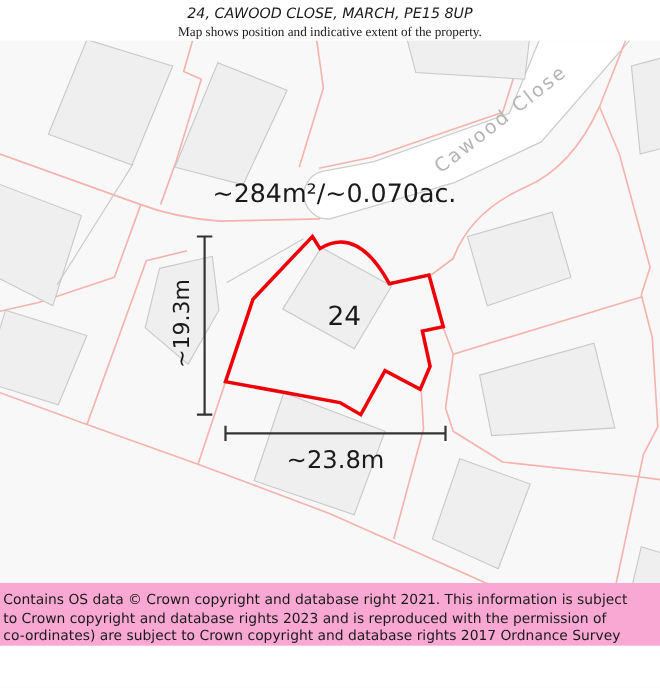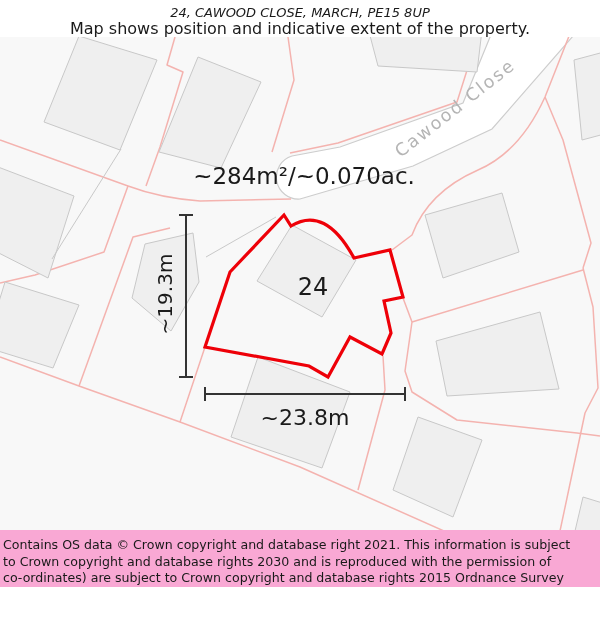--- a/index.html
+++ b/index.html
@@ -2,21 +2,21 @@
 <html style="--boundary-red: #ee0008; --parcel-pink: #f4b3af; --road-gray: #cdcdcd; --building-fill: #efefef; --building-stroke: #c8c8c8; --street-text: #b5b5b5; --dim-line: #333333; --map-bg: #f8f8f8;"><head>
 <meta charset="utf-8">
 <style>
   html,body{margin:0;padding:0;}
   body{
     width:600px;height:625px;position:relative;background:#ffffff;
     font-family:"DejaVu Sans","Liberation Sans",sans-serif;color:#1a1a1a;overflow:hidden;
   }
   .header{position:absolute;top:0;left:0;width:600px;height:37px;text-align:center;background:#ffffff;}
   .header .title{font-size:13px;line-height:16px;padding-top:5px;font-style:italic;}
-  .header .subtitle{font-size:16px;line-height:16px;}
+  .header .subtitle{font-size:12px;line-height:16px;font-family:Liberation Serif, serif;}
   .map-wrap{position:absolute;top:37px;left:0;width:600px;height:493px;background:var(--map-bg,#f8f8f8);}
   .map-wrap svg{display:block;}
   .footer{position:absolute;top:530px;left:0;width:594px;padding:7px 19px 0 3px;background:#f9a8d4;}
   .footer .fline{font-size:12.6px;line-height:16.6px;white-space:nowrap;}
   
   .road{fill:#ffffff;stroke:var(--road-gray,#cdcdcd);stroke-width:1.2;}
   .pink{fill:none;stroke:var(--parcel-pink,#f4b3af);stroke-width:1.5;stroke-linejoin:round;}
   .bld{fill:var(--building-fill,#efefef);stroke:var(--building-stroke,#c8c8c8);stroke-width:1;}
   .fence{fill:none;stroke:var(--building-stroke,#c8c8c8);stroke-width:1;}
   .boundary{fill:none;stroke:var(--boundary-red,#ee0008);stroke-width:3.2;stroke-linejoin:miter;}
@@ -82,15 +82,15 @@
     <text class="maplabel" x="304" y="184" font-size="23" text-anchor="middle">~284m²/~0.070ac.</text>
     <text class="maplabel" x="313" y="295" font-size="24" text-anchor="middle">24</text>
     <text class="streetlabel" x="455" y="114" font-size="17.5" text-anchor="middle" transform="rotate(-38 455 108)">Cawood Close</text>
     <text class="maplabel" x="165" y="301" font-size="20" text-anchor="middle" transform="rotate(-90 165 294)">~19.3m</text>
     <text class="maplabel" x="305" y="425" font-size="22" text-anchor="middle">~23.8m</text>
   </svg>
 </div>
 
 <div class="footer">
   <div class="fline">Contains OS data © Crown copyright and database right 2021. This information is subject</div>
-  <div class="fline">to Crown copyright and database rights 2030 and is reproduced with the permission of</div>
-  <div class="fline">co-ordinates) are subject to Crown copyright and database rights 2015 Ordnance Survey</div>
+  <div class="fline">to Crown copyright and database rights 2023 and is reproduced with the permission of</div>
+  <div class="fline">co-ordinates) are subject to Crown copyright and database rights 2017 Ordnance Survey</div>
 </div>
 
 </body></html>

